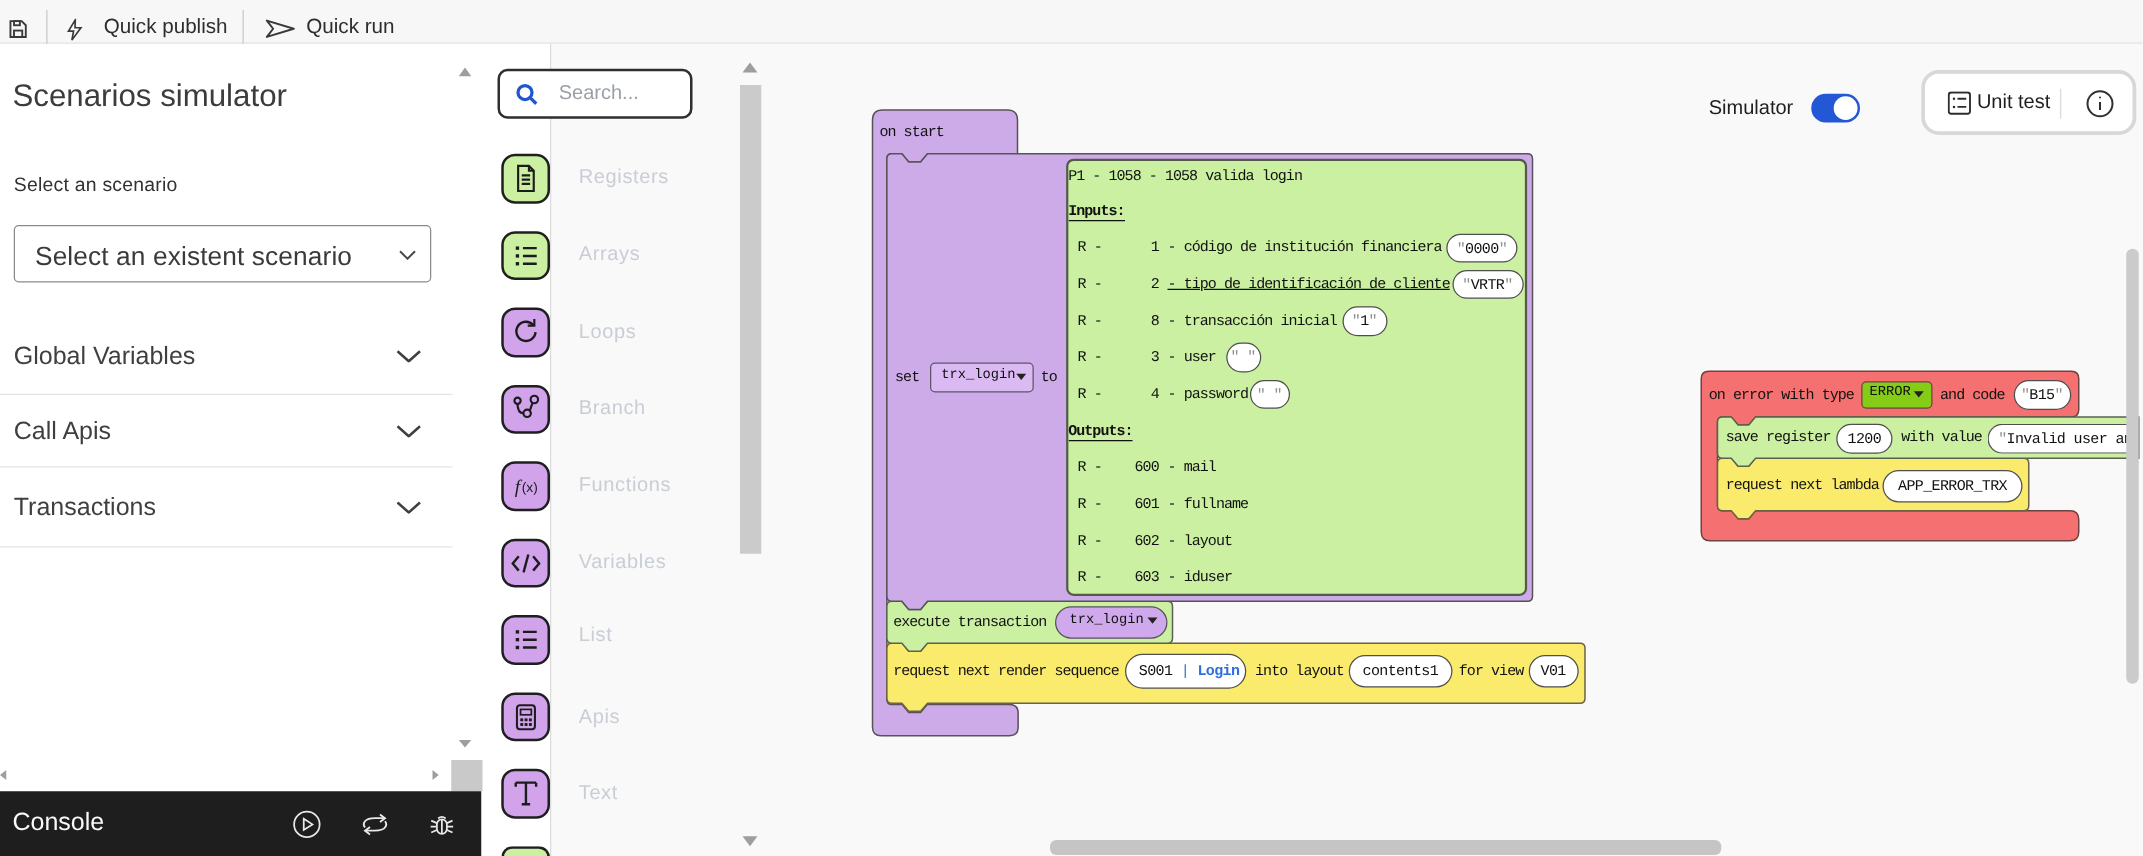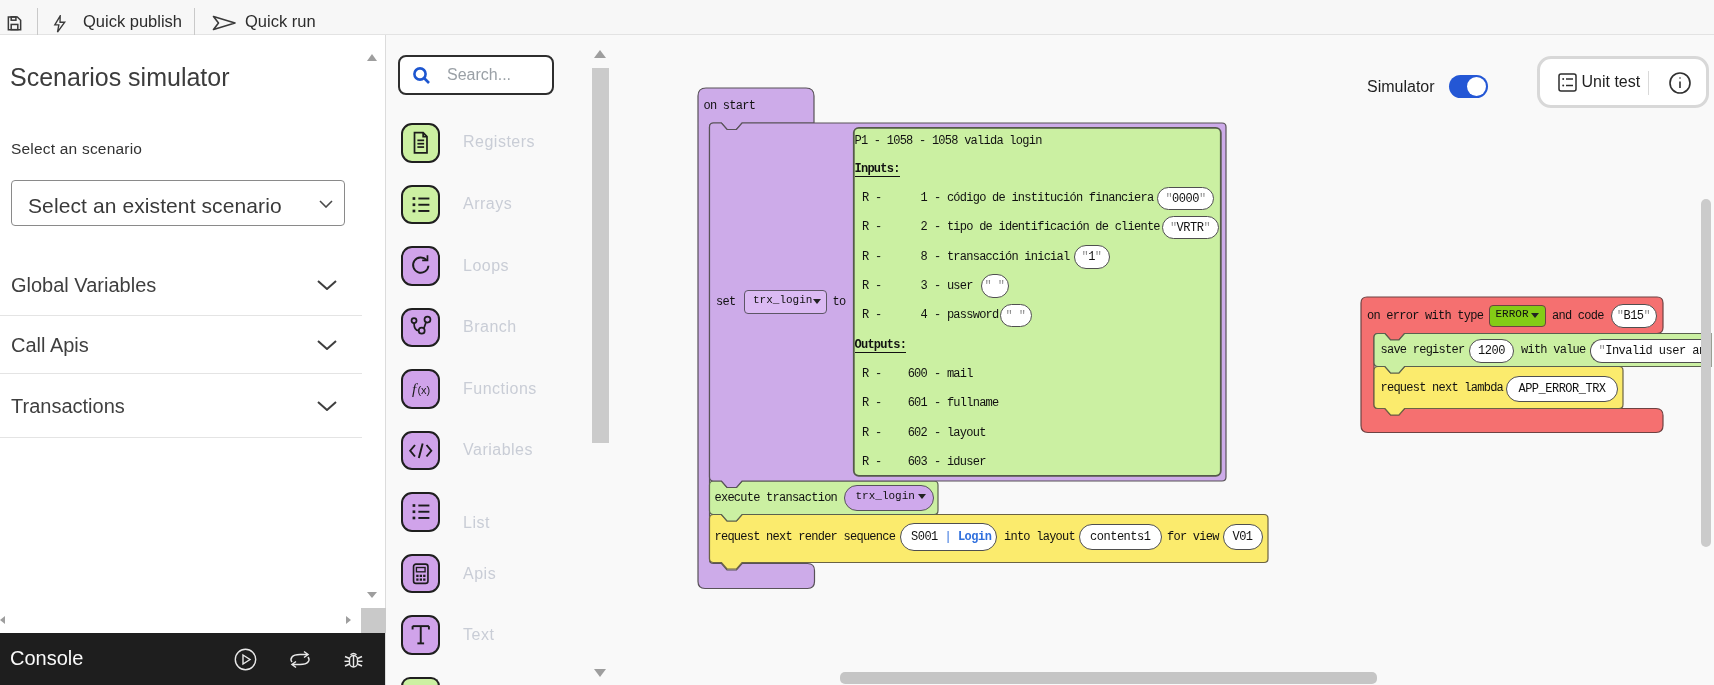--- a/index.html
+++ b/index.html
@@ -5,21 +5,21 @@
 * { margin:0; padding:0; box-sizing:border-box; }
 html,body { width:1714px; height:685px; overflow:hidden; background:#f9f9f9; font-family:"Liberation Sans",sans-serif; }
 .abs { position:absolute; }
 .oval { position:absolute; z-index:2; background:#fff; border:1px solid #4f4f4f; border-radius:14px; text-align:center; font-family:"Liberation Mono",monospace; font-size:12px; letter-spacing:-0.5px; color:#111; white-space:pre; }
 .q { color:#8f8f8f; }
 
 #topbar { position:absolute; left:0; top:0; width:1714px; height:35px; background:#f7f7f7; border-bottom:1px solid #e3e3e3; z-index:30; }
 .sep { position:absolute; top:8px; width:1px; height:27px; background:#c9c9c9; }
 .tbtxt { position:absolute; top:4px; height:35px; line-height:35px; font-size:16.5px; color:#2d2d2d; }
 
-#lp { position:absolute; left:0; top:35px; width:386px; height:650px; background:#fff; border-right:1px solid #dcdcdc; z-index:20; }
+#lp { position:absolute; left:0; top:35px; width:441px; height:650px; background:#fff; border-right:1px solid #dcdcdc; z-index:20; }
 .lpdiv { position:absolute; left:0; width:362px; height:1px; background:#e4e4e4; }
 .acc { position:absolute; left:11px; font-size:20px; color:#3f3f3f; height:30px; line-height:30px; }
 
 #console { position:absolute; left:0; top:598px; width:385px; height:52px; background:#1e1e1e; }
 
 #tbx { position:absolute; left:386px; top:35px; width:234px; height:650px; z-index:20; }
 .cat { position:absolute; left:14.5px; width:39.5px; height:39.5px; border:2px solid #1f1f1f; border-radius:11px; }
 .catg { background:#ccf0a2; }
 .catp { background:#d0a3ea; }
 .catlbl { position:absolute; left:77px; font-size:16px; color:#c9cdd6; height:20px; line-height:20px; letter-spacing:0.5px; }
@@ -62,21 +62,21 @@
 <div class="wtxt" style="left:832.5px; top:292.5px;">to</div>
 
 <div class="wtxt" style="left:854.5px; top:131.5px;">P1 - 1058 - 1058 valida login</div>
 <div class="wtxt" style="left:854.5px; top:159.5px; font-weight:bold;"><span style="border-bottom:1.6px solid #111; padding-bottom:0.5px;">Inputs:</span></div>
 <div class="wtxt" style="left:862px; top:189px;">R -</div>
 <div class="wtxt" style="left:880px; top:189px; width:47px; text-align:right;">1</div>
 <div class="wtxt" style="left:934px; top:189px;">- código de institución financiera</div>
 <div class="oval" style="left:1157px; top:186.5px; width:57px; height:23.5px; line-height:22px;"><span class="q">"</span>0000<span class="q">"</span></div>
 <div class="wtxt" style="left:862px; top:218.3px;">R -</div>
 <div class="wtxt" style="left:880px; top:218.3px; width:47px; text-align:right;">2</div>
-<div class="wtxt" style="left:934px; top:218.3px;">- tipo de identificación de cliente</div>
+<div class="wtxt" style="left:934px; top:218.3px;text-decoration:underline;">- tipo de identificación de cliente</div>
 <div class="oval" style="left:1161.5px; top:215.8px; width:57px; height:23.5px; line-height:22px;"><span class="q">"</span>VRTR<span class="q">"</span></div>
 <div class="wtxt" style="left:862px; top:247.5px;">R -</div>
 <div class="wtxt" style="left:880px; top:247.5px; width:47px; text-align:right;">8</div>
 <div class="wtxt" style="left:934px; top:247.5px;">- transacción inicial</div>
 <div class="oval" style="left:1073.5px; top:245px; width:36px; height:23.5px; line-height:22px;"><span class="q">"</span>1<span class="q">"</span></div>
 <div class="wtxt" style="left:862px; top:276.8px;">R -</div>
 <div class="wtxt" style="left:880px; top:276.8px; width:47px; text-align:right;">3</div>
 <div class="wtxt" style="left:934px; top:276.8px;">- user</div>
 <div class="oval" style="left:980.5px; top:274.3px; width:28px; height:23.5px; line-height:22px;"><span class="q">" "</span></div>
 <div class="wtxt" style="left:862px; top:306px;">R -</div>
@@ -291,21 +291,21 @@
         <g fill="#1c1c1c" stroke="none">
           <rect x="10" y="10.6" width="2.8" height="2.8"></rect>
           <rect x="10" y="17.1" width="2.8" height="2.8"></rect>
           <rect x="10" y="23.6" width="2.8" height="2.8"></rect>
         </g>
         <line x1="16" y1="12" x2="27.5" y2="12"></line>
         <line x1="16" y1="18.5" x2="27.5" y2="18.5"></line>
         <line x1="16" y1="25" x2="27.5" y2="25"></line>
       </svg>
     </div>
-  <div class="catlbl" style="top:478px;">List</div>
+  <div class="catlbl" style="top:464px;">List</div>
   <div class="cat catp" style="top:518.5px;">
       <svg width="35.5" height="35.5" viewBox="0 0 37 37" fill="none" stroke="#1c1c1c" stroke-width="1.8">
         <rect x="11" y="8.5" width="15" height="20" rx="2.5" stroke-width="1.7"></rect>
         <rect x="14" y="12" width="9" height="4.5" stroke-width="1.4"></rect>
         <g fill="#1c1c1c" stroke="none">
           <rect x="13.8" y="19.5" width="2.4" height="2.4"></rect>
           <rect x="17.4" y="19.5" width="2.4" height="2.4"></rect>
           <rect x="21" y="19.5" width="2.4" height="2.4"></rect>
           <rect x="13.8" y="23.4" width="2.4" height="2.4"></rect>
           <rect x="17.4" y="23.4" width="2.4" height="2.4"></rect>

